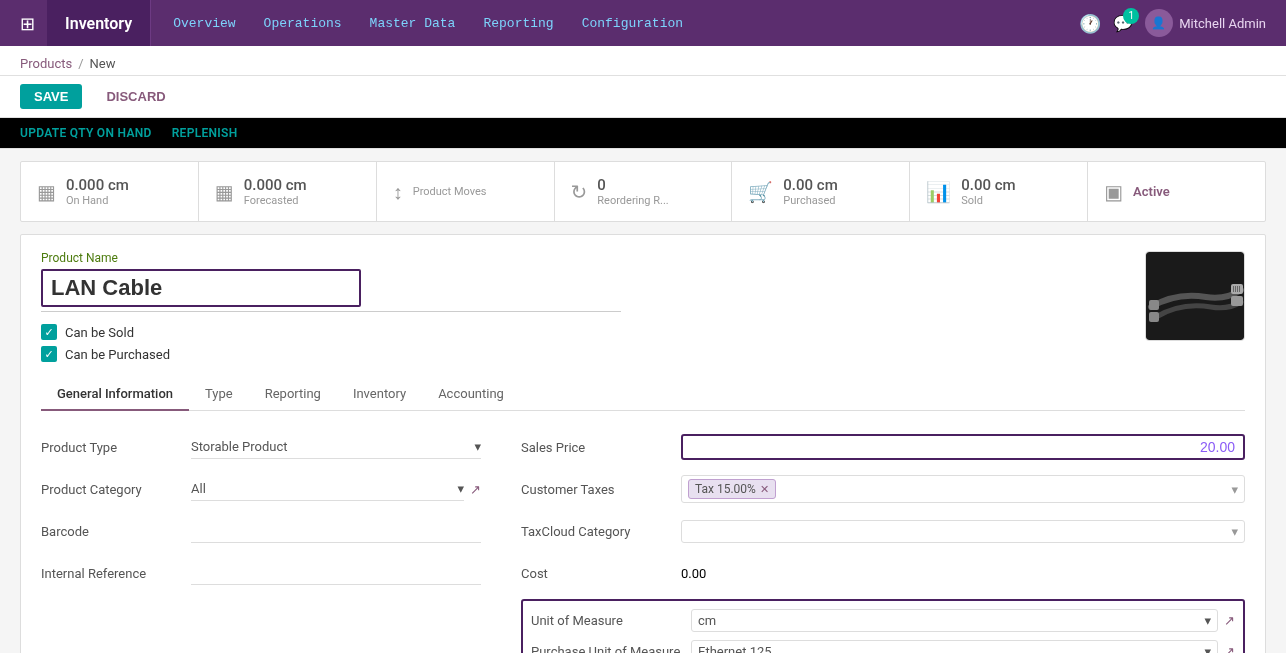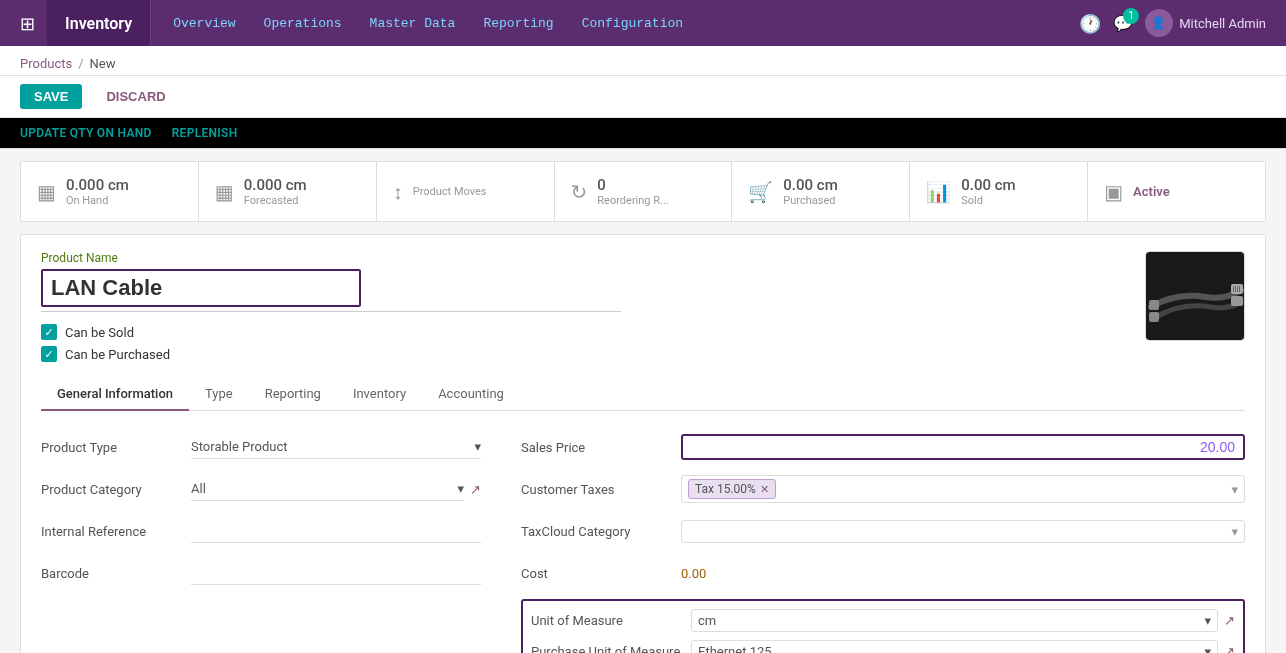--- a/index.html
+++ b/index.html
@@ -404,21 +404,21 @@
       border-radius: 3px;
       padding: 3px 6px;
       font-size: 13px;
       outline: none;
       color: #555;
       cursor: pointer;
       display: flex;
       align-items: center;
       justify-content: space-between;
     }
-    .cost-value { font-size: 13px; color: #a16207; padding: 4px 0; }
+    .cost-value { font-size: 13px; color: #000000; padding: 4px 0; }
   </style>
 </head>
 <body>
 
 <nav class="top-nav">
   <span class="nav-grid-icon">⊞</span>
   <div class="nav-app-title">
     <span>Inventory</span>
   </div>
   <div class="nav-menu">
@@ -568,25 +568,25 @@
         <span class="form-label">Product Category</span>
         <div class="category-row">
           <div class="form-select-plain" style="flex:1;">
             <span>All</span>
             <span>▾</span>
           </div>
           <span class="external-link-btn">↗</span>
         </div>
       </div>
       <div class="form-row">
+        <span class="form-label">Barcode</span>
+        <input type="text" class="form-input" value="" style="">
+      </div>
+      <div class="form-row">
         <span class="form-label">Internal Reference</span>
-        <input type="text" class="form-input" value="" style="">
-      </div>
-      <div class="form-row">
-        <span class="form-label">Barcode</span>
         <input type="text" class="form-input" value="" style="">
       </div>
     </div>
 
     <div class="form-right">
       <div class="form-right-row">
         <span class="form-right-label">Sales Price</span>
         <div class="form-right-value">
           <div class="sales-price-wrapper">
             <input type="text" class="sales-price-input" value="20.00" style="">

